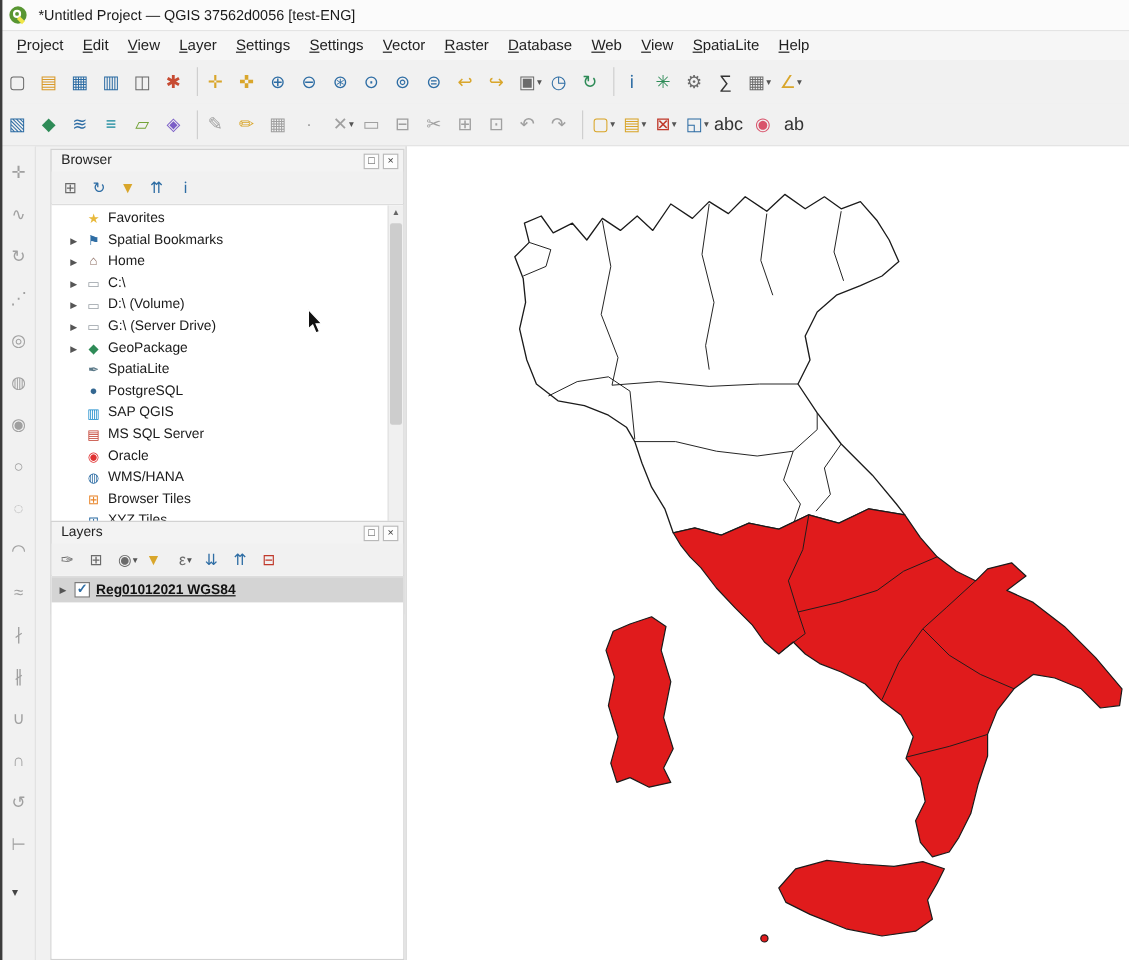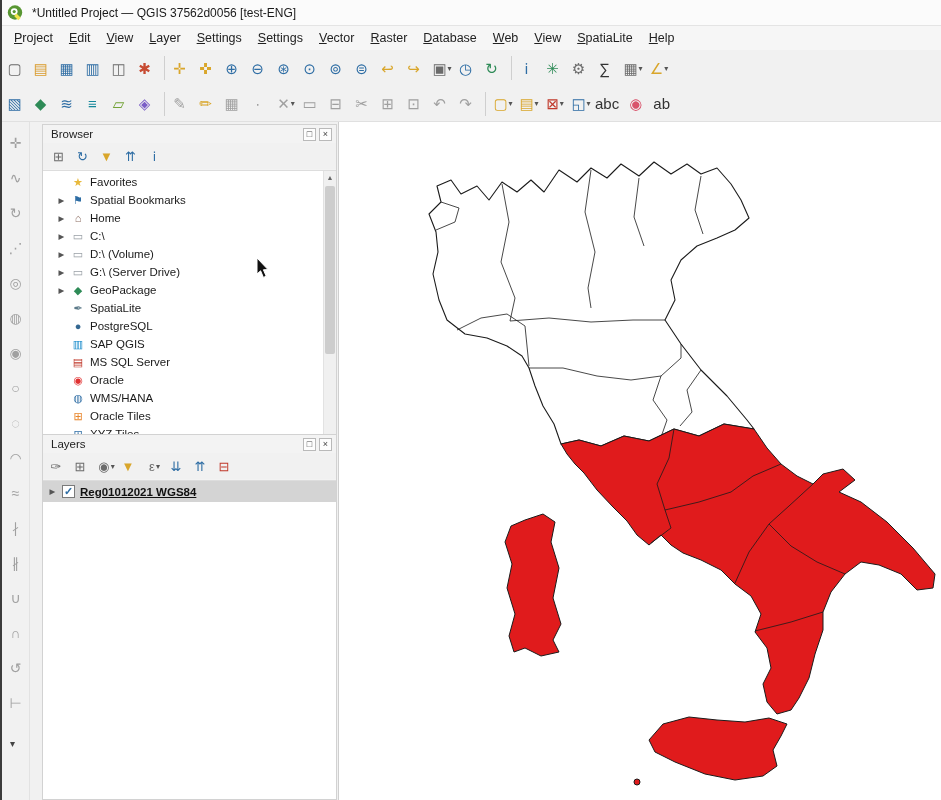--- a/index.html
+++ b/index.html
@@ -493,21 +493,21 @@
             <span class="tree-label">Oracle</span>
           </div>
           <div class="tree-row">
             <span class="expander" style="visibility: hidden;">▶</span>
             <span class="tree-ico" style="color: rgb(46, 109, 164);">◍</span>
             <span class="tree-label">WMS/HANA</span>
           </div>
           <div class="tree-row">
             <span class="expander" style="visibility: hidden;">▶</span>
             <span class="tree-ico" style="color: rgb(232, 134, 43);">⊞</span>
-            <span class="tree-label">Oracle Tiles</span>
+            <span class="tree-label">Browser Tiles</span>
           </div>
           <div class="tree-row">
             <span class="expander" style="visibility: hidden;">▶</span>
             <span class="tree-ico" style="color: rgb(46, 109, 164);">⊞</span>
             <span class="tree-label">XYZ Tiles</span>
           </div>
         </div>
       <div class="scrollbar">
         <span class="sb-btn sb-up">▲</span>
         <span class="sb-thumb"></span>

